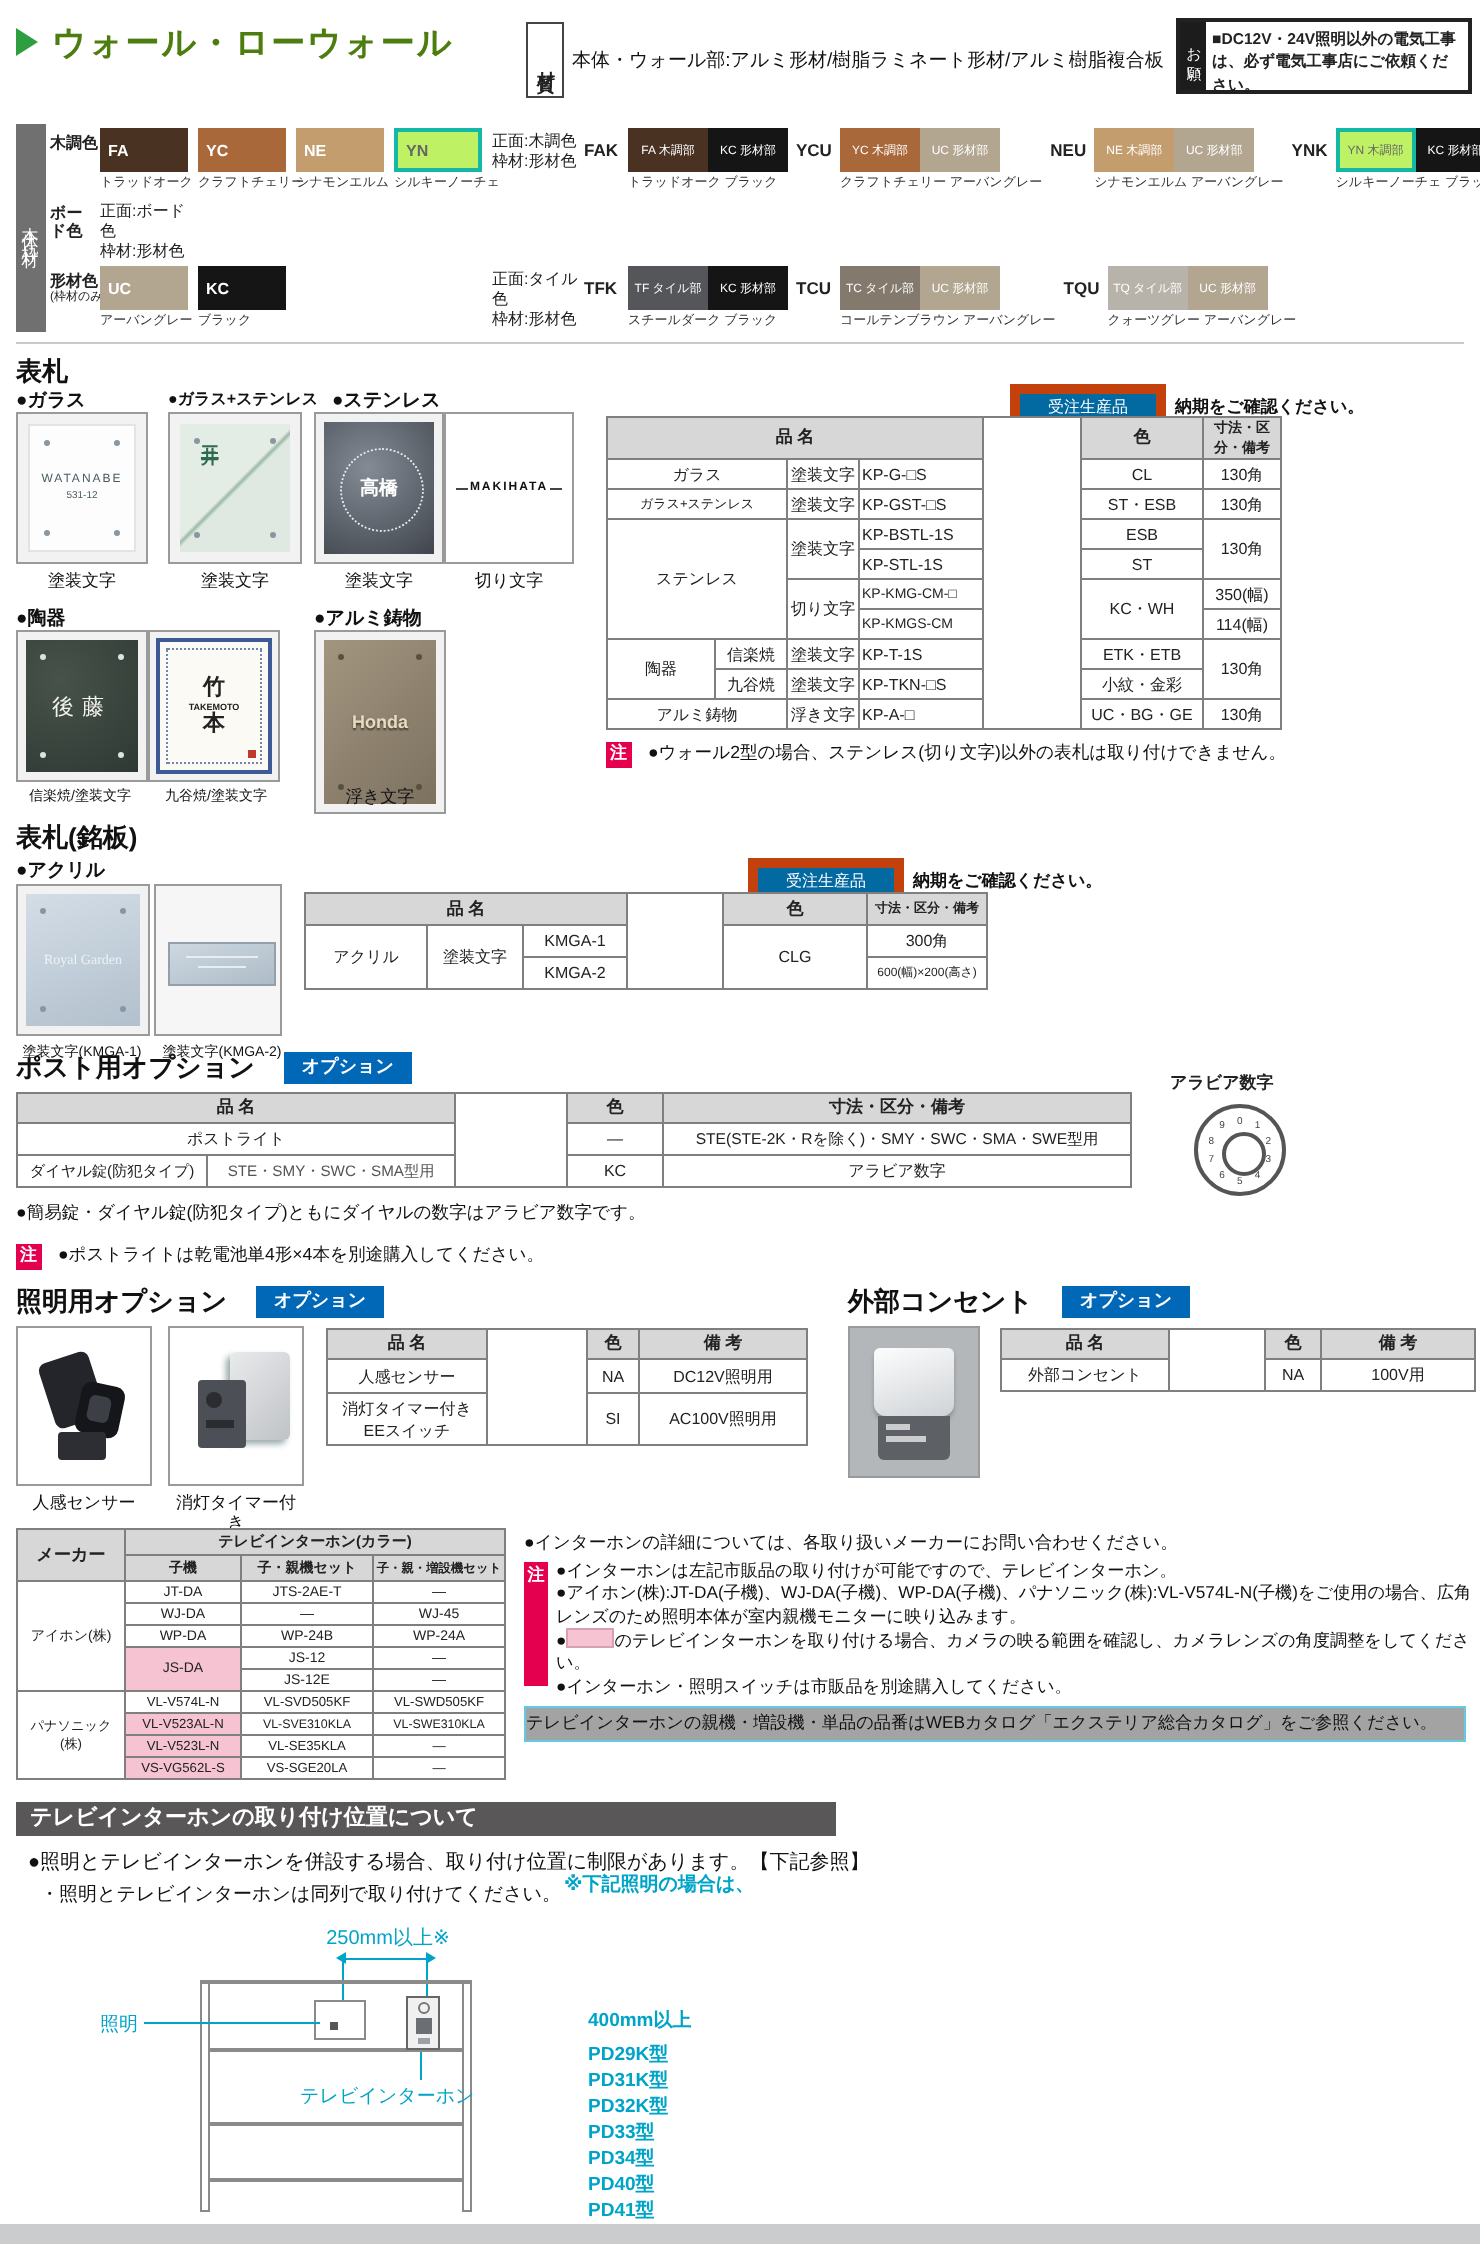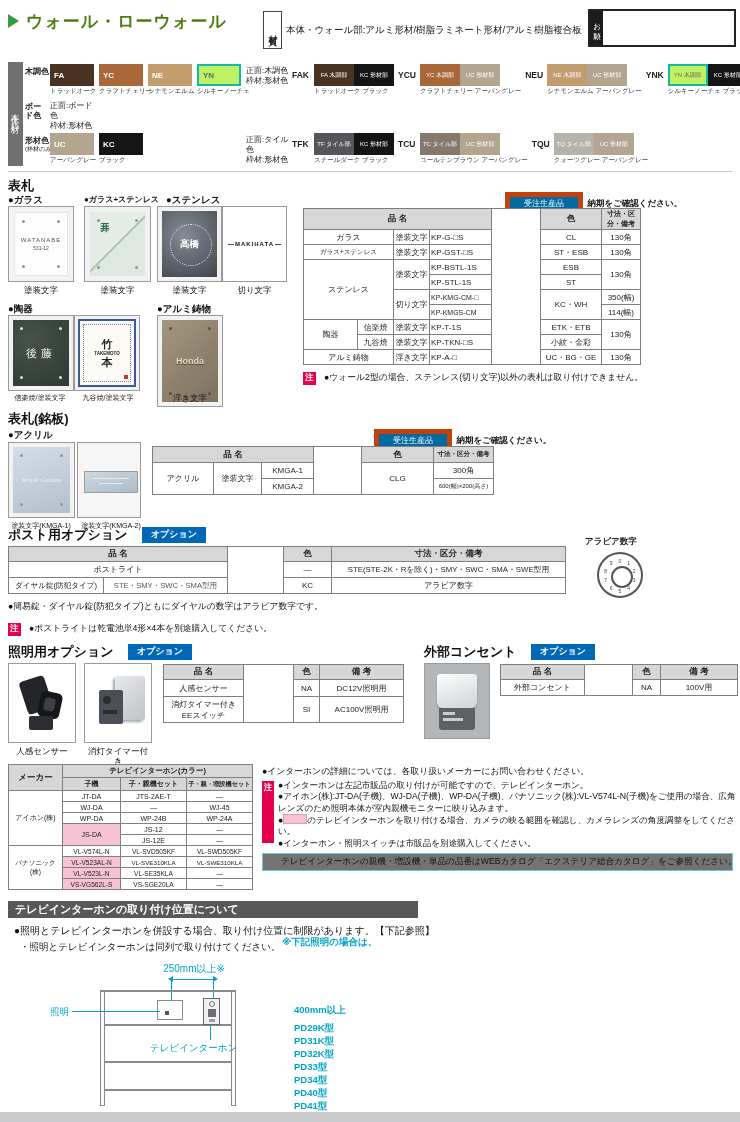--- a/index.html
+++ b/index.html
@@ -71,20 +71,21 @@
 <body>
 
 <div class="abs" style="left:8px;top:14px">
     <div class="green-arrow"></div>
   </div>
 <div class="abs page-title" style="left:26px;top:10px">ウォール・ローウォール</div>
 <div class="abs mat-box" style="left:263px;top:11px">材質</div>
 <div class="abs mat-text" style="left:286px;top:24px;width:300px">本体・ウォール部:アルミ形材/樹脂ラミネート形材/アルミ樹脂複合板</div>
 <div class="abs notice-box" style="left:588px;top:9px">
   <div class="notice-tab">お願い</div>
+  <div class="notice-text">■DC12V・24V照明以外の電気工事は、必ず電気工事店にご依頼ください。</div>
 </div>
 
 <div class="abs side-bar" style="left:8px;top:62px">本体・枠材</div>
 
 <div class="abs prow" style="left:25px;top:64px">
   <div class="pgroup"><span>木調色</span></div>
   <div class="pswatches">
     <div class="swb">
         <div class="sw cw-FA">FA</div>
         <div class="sw-name">トラッドオーク</div>
@@ -634,21 +635,21 @@
   </table>
 
 <div class="abs note-text" style="left:262px;top:766px;white-space:nowrap">●インターホンの詳細については、各取り扱いメーカーにお問い合わせください。</div>
 <div class="abs" style="left:262px;top:781px;width:12px;height:62px;background:#e5004f;color:#fff;font-size:8.5px;font-weight:bold;text-align:center;line-height:1.2;padding-top:1px;box-sizing:border-box">注</div>
 <div class="abs" style="left:278px;top:780px;width:459px;font-size:8.6px;line-height:1.32;color:#111">
   <div>●インターホンは左記市販品の取り付けが可能ですので、テレビインターホン。</div>
   <div>●アイホン(株):JT-DA(子機)、WJ-DA(子機)、WP-DA(子機)、パナソニック(株):VL-V574L-N(子機)をご使用の場合、広角レンズのため照明本体が室内親機モニターに映り込みます。</div>
   <div><span>●</span><span style="display:inline-block;width:22px;height:8px;background:#f6c3d2;border:1px solid #d9a0b2;vertical-align:-1px"></span><span>のテレビインターホンを取り付ける場合、カメラの映る範囲を確認し、カメラレンズの角度調整をしてください。</span></div>
   <div>●インターホン・照明スイッチは市販品を別途購入してください。</div>
 </div>
-<div class="abs" style="left:262px;top:853px;width:471px;border:1px solid #66c9e4;background:#737373;font-size:8.6px;color:#111;padding:2px 18px;box-sizing:border-box;white-space:nowrap">テレビインターホンの親機・増設機・単品の品番はWEBカタログ「エクステリア総合カタログ」をご参照ください。</div>
+<div class="abs" style="left:262px;top:853px;width:471px;border:1px solid #66c9e4;background:#a3a3a3;font-size:8.6px;color:#111;padding:2px 0;box-sizing:border-box;white-space:nowrap">テレビインターホンの親機・増設機・単品の品番はWEBカタログ「エクステリア総合カタログ」をご参照ください。</div>
 
 <div class="abs" style="left:8px;top:901px;width:410px;height:17px;background:#595757;color:#fff;font-size:11px;font-weight:bold;line-height:17px;padding-left:7px;box-sizing:border-box">テレビインターホンの取り付け位置について</div>
 <div class="abs" style="left:14px;top:924px;font-size:10px;color:#111">●照明とテレビインターホンを併設する場合、取り付け位置に制限があります。【下記参照】</div>
 <div class="abs" style="left:20px;top:941px;font-size:9.5px;color:#111">・照明とテレビインターホンは同列で取り付けてください。</div>
 
 <div class="abs cy" style="left:140px;top:962px;width:108px;text-align:center;font-size:10px">250mm以上※</div>
 <div class="cyline" style="left:172px;top:979px;width:42px;height:1px"></div>
 <div class="abs" style="left:168px;top:976px;width:0;height:0;border-top:3px solid transparent;border-bottom:3px solid transparent;border-right:5px solid #00a4c8"></div>
 <div class="abs" style="left:213px;top:976px;width:0;height:0;border-top:3px solid transparent;border-bottom:3px solid transparent;border-left:5px solid #00a4c8"></div>
 <div class="cyline" style="left:171px;top:979px;width:1px;height:28px"></div>

